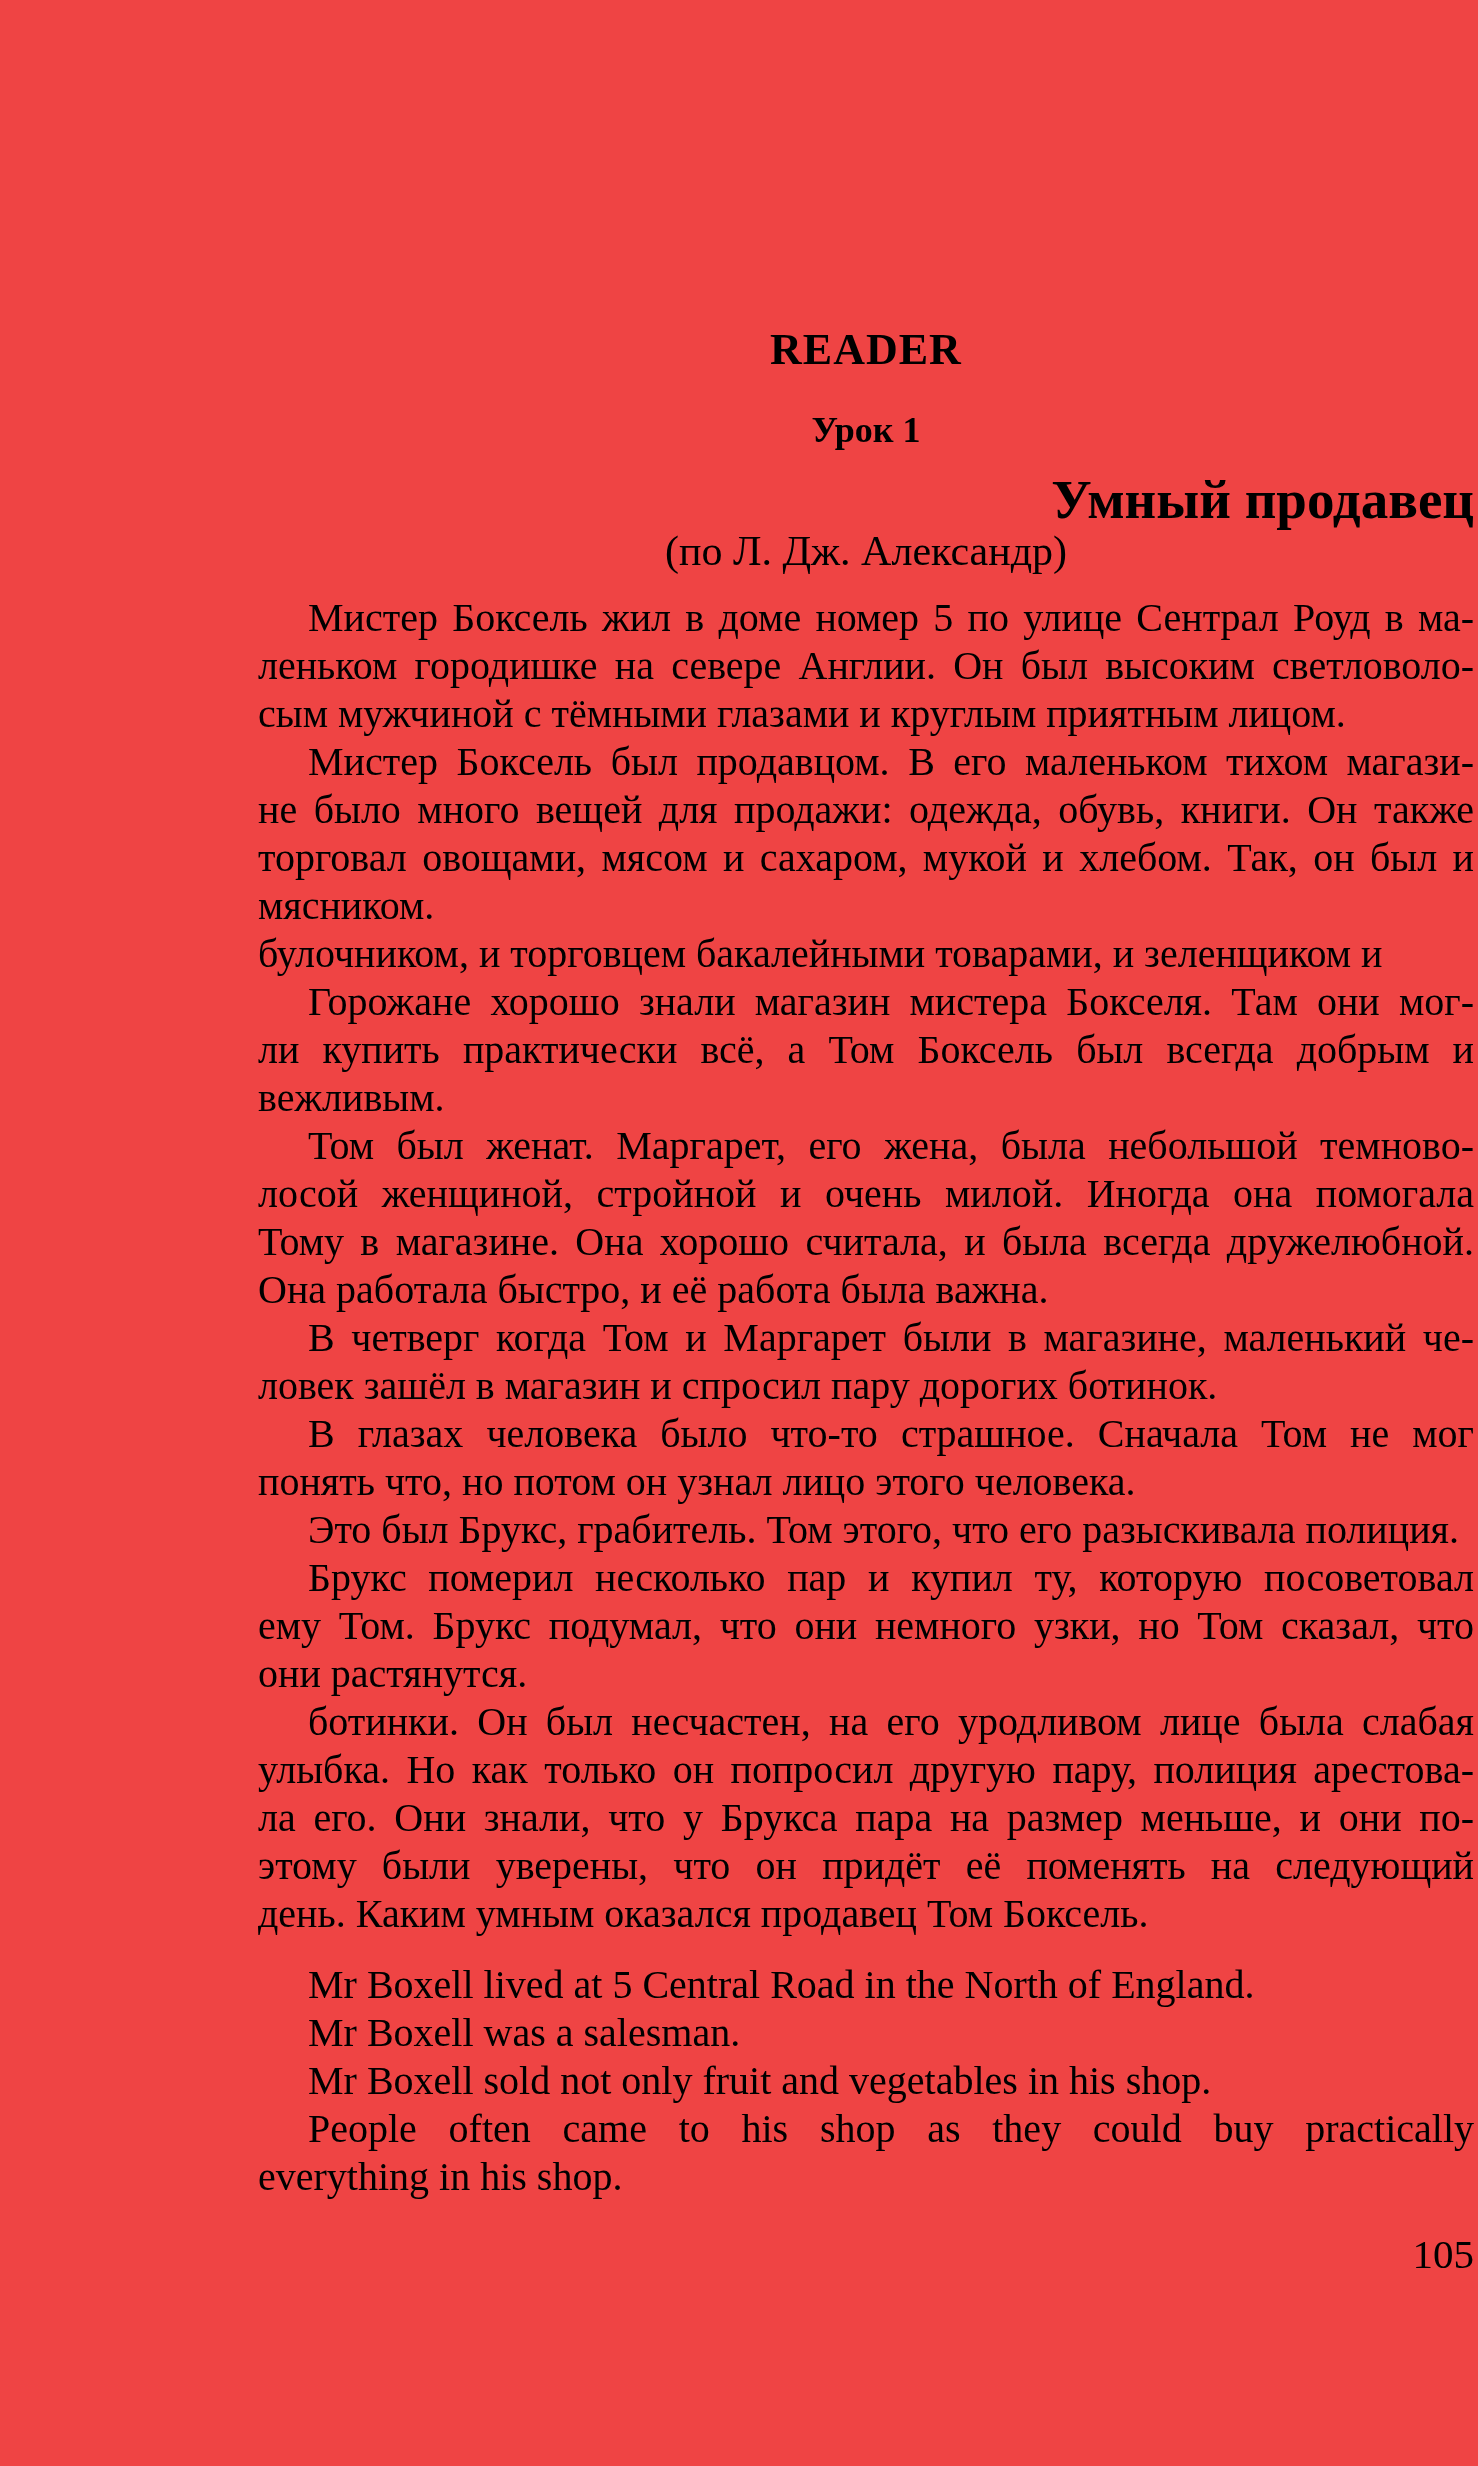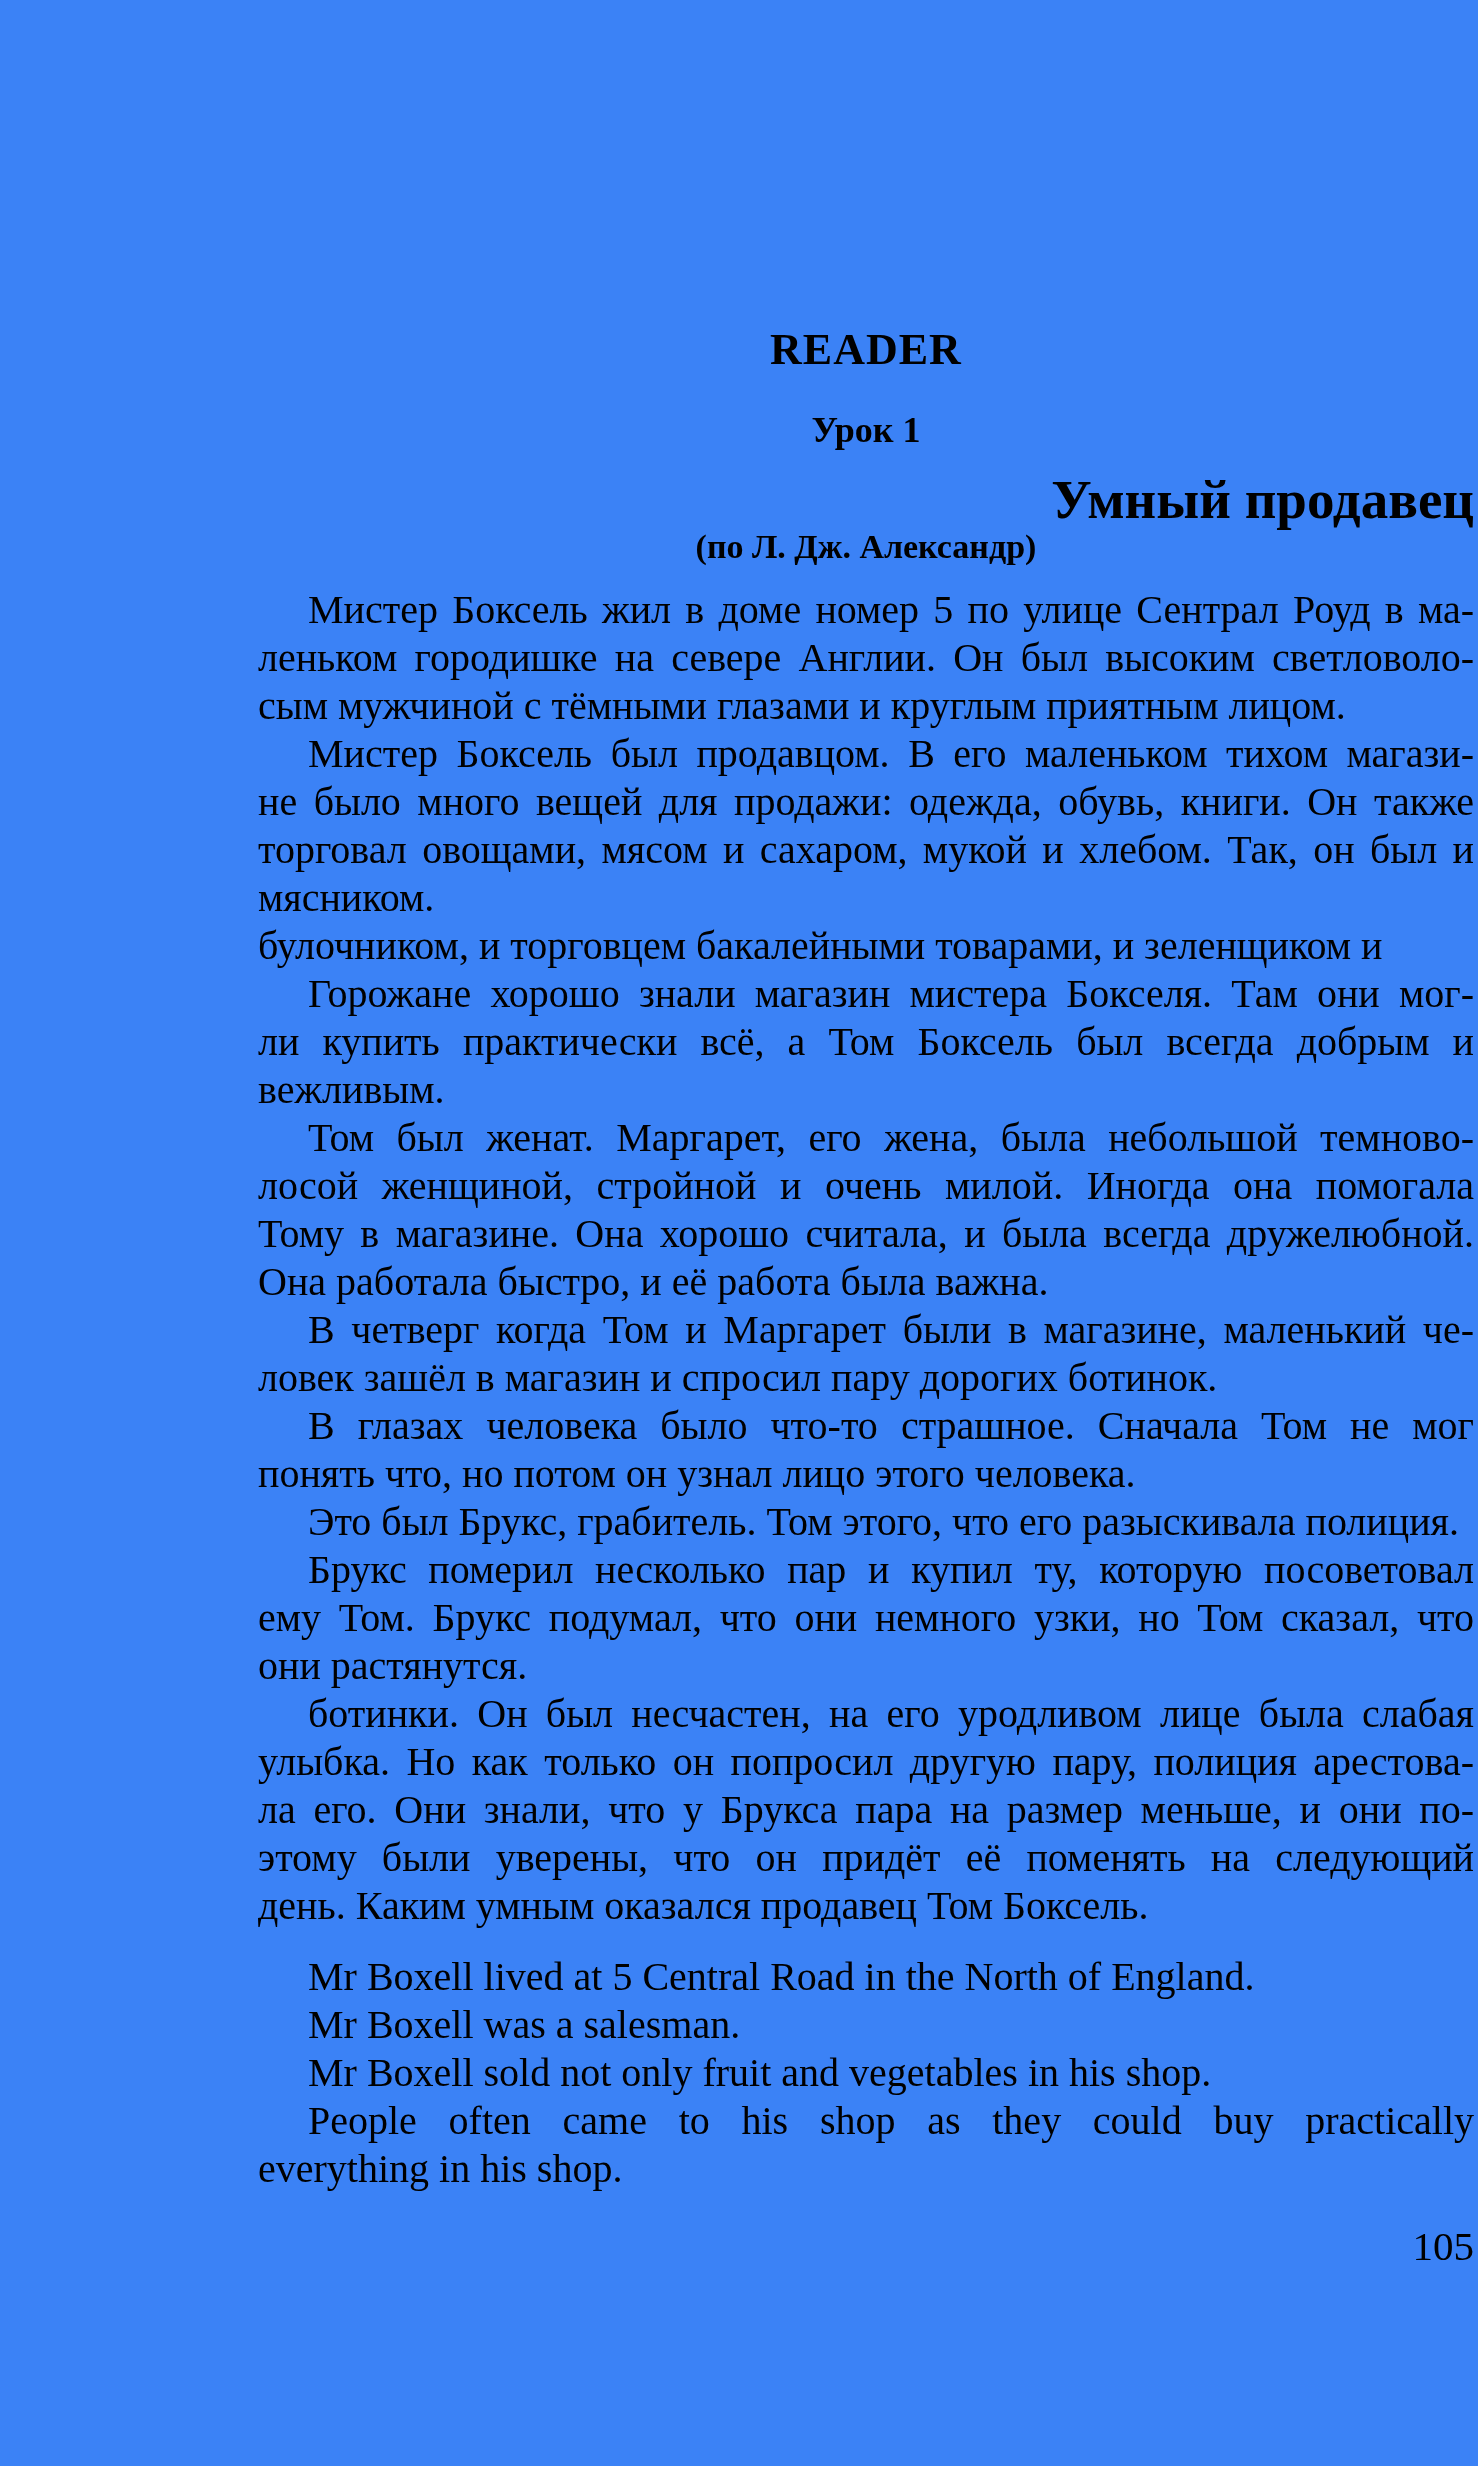--- a/index.html
+++ b/index.html
@@ -1,20 +1,20 @@
 <!DOCTYPE html>
 <html><head>
 <meta charset="utf-8">
 <style>
   html, body { margin: 0; padding: 0; background: #e8e8e8; }
   .page {
     position: relative;
     width: 1479px;
     height: 2467px;
-    background: #3b82f6;
+    background: #ef4444;
     color: #000000;
     font-family: "Liberation Serif", "DejaVu Serif", serif;
     overflow: hidden;
   }
   .content {
     position: absolute;
     left: 258px;
     top: 0;
     width: 1216px;
   }
@@ -35,23 +35,23 @@
   }
   .story-title {
     margin: 24px 0 0 0;
     font-size: 55px;
     line-height: 1;
     font-weight: bold;
     text-align: right;
   }
   .attribution {
     margin: 3px 0 0 0;
-    font-size: 34px;
+    font-size: 42px;
     line-height: 1;
-    font-weight: bold;
+    font-weight: normal;
     text-align: center;
   }
   .body-text {
     margin-top: 22px;
     font-size: 40px;
     line-height: 48px;
   }
   .english-text {
     margin-top: 23px;
   }

